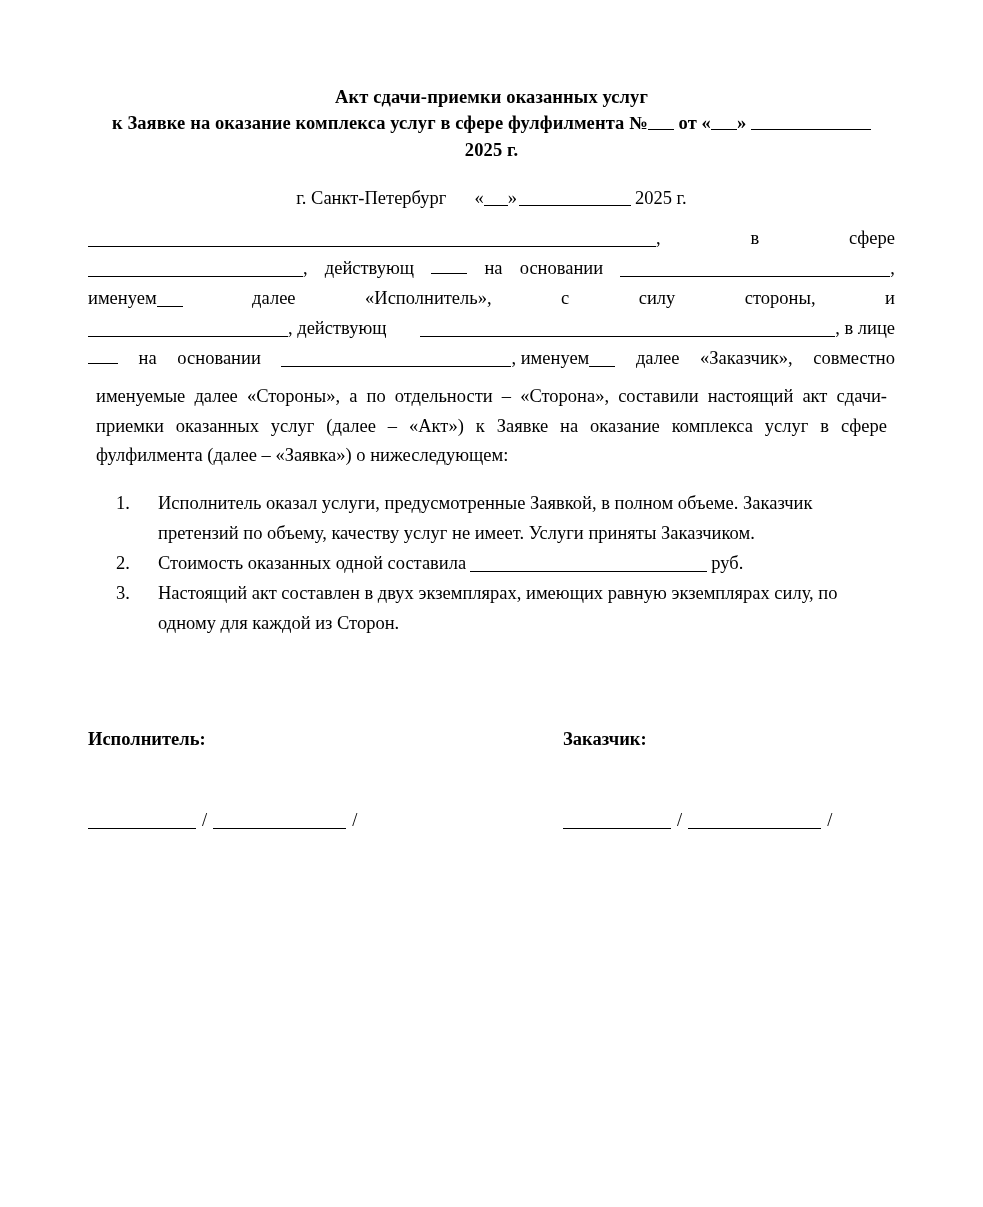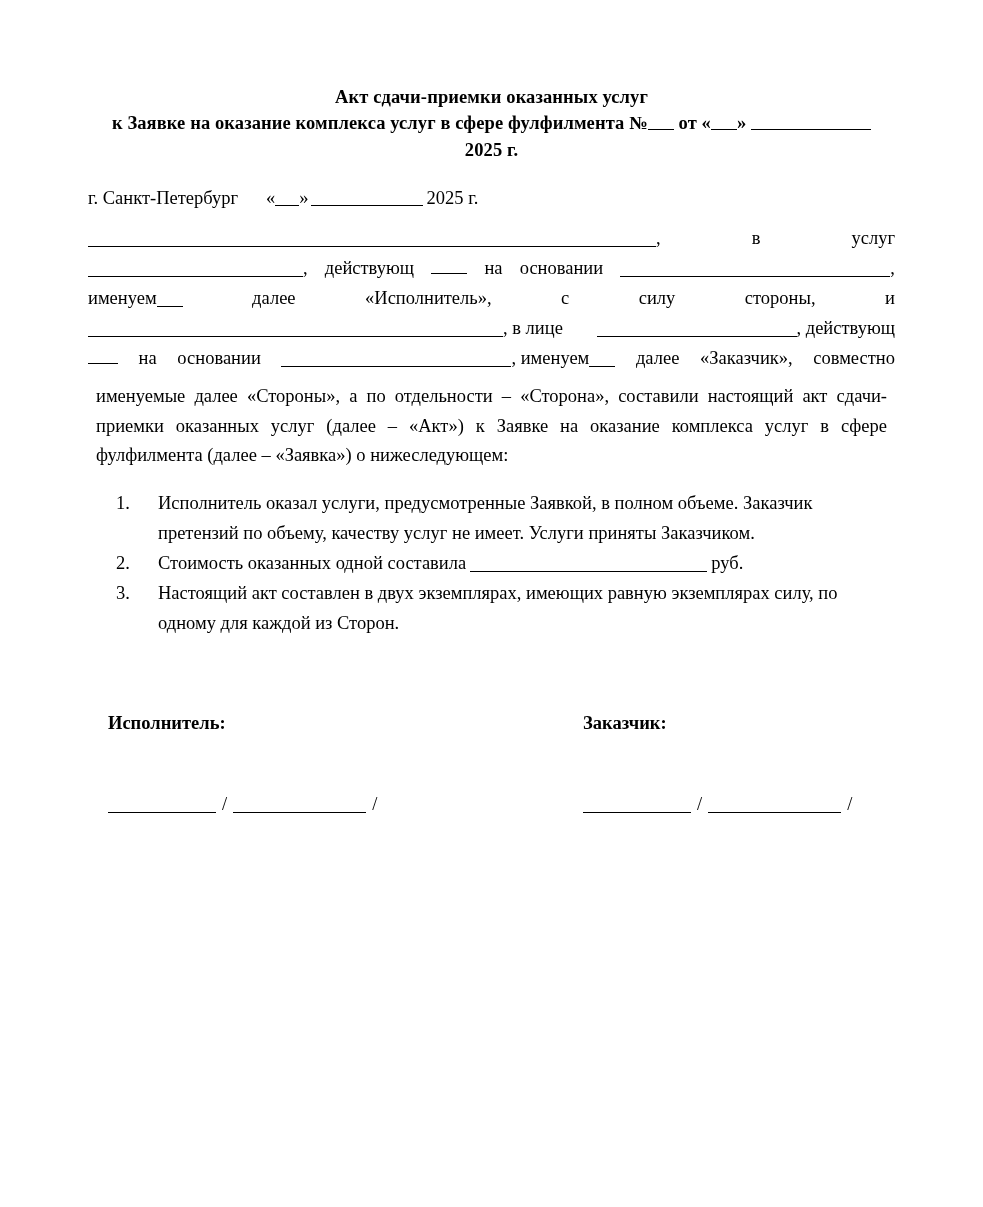--- a/index.html
+++ b/index.html
@@ -44,21 +44,21 @@
   .doc-title .t-line {
     display: block;
   }
 
   .u-sm { display: inline-block; min-width: 26px; border-bottom: 1.6px solid #000; vertical-align: -1px; }
   .u-md { display: inline-block; min-width: 120px; border-bottom: 1.6px solid #000; vertical-align: -1px; }
 
   .city-date {
     margin-top: 23px;
     display: flex;
-    justify-content: flex-start;
+    justify-content: center;
     align-items: baseline;
     font-size: 18.5px;
     line-height: 1.4;
   }
   .city-date .city { white-space: nowrap; }
   .city-date .date { white-space: nowrap; margin-left: 28px; }
   .date .u-quote {
     display: inline-block;
     min-width: 24px;
     border-bottom: 1.4px solid #000;
@@ -127,22 +127,21 @@
     margin: 0 4px;
   }
 
   .signatures {
     margin-top: 74px;
     position: relative;
     height: 120px;
   }
   .sig-col {
     position: absolute;
-    top: 0;
-    margin-left: 20px;
+    top: 16px;
   }
   .sig-col.left { left: 0; }
   .sig-col.right { left: 475px; }
   .sig-head {
     font-size: 18.5px;
     font-weight: bold;
   }
   .sig-lines {
     margin-top: 60px;
     font-size: 18.5px;
@@ -180,21 +179,21 @@
     <div class="city-date">
       <span class="city">г. Санкт-Петербург</span>
       <span class="date"><span>«</span><span class="u-quote"></span><span>»</span><span class="u-month"></span><span>2025 г.</span></span>
     </div>
 
     <div class="body-block">
 
       <div class="jline">
         <span class="nowrap"><span class="fill fill-1"></span><span>,</span></span>
         <span>в</span>
-        <span>услуг</span>
+        <span>сфере</span>
       </div>
 
       <div class="jline">
         <span class="nowrap"><span class="fill fill-2"></span><span>,</span></span>
         <span>действующ</span>
         <span class="fill fill-u"></span>
         <span>на</span>
         <span>основании</span>
         <span class="nowrap"><span class="fill fill-3"></span><span>,</span></span>
       </div>
@@ -203,22 +202,22 @@
         <span class="nowrap"><span>именуем</span><span class="fill-tiny"></span></span>
         <span>далее</span>
         <span>«Исполнитель»,</span>
         <span>с</span>
         <span>силу</span>
         <span>стороны,</span>
         <span>и</span>
       </div>
 
       <div class="jline">
+        <span class="nowrap"><span class="fill fill-5"></span><span>, действующ</span></span>
         <span class="nowrap"><span class="fill fill-4"></span><span>, в лице</span></span>
-        <span class="nowrap"><span class="fill fill-5"></span><span>, действующ</span></span>
       </div>
 
       <div class="jline">
         <span class="fill fill-6"></span>
         <span>на</span>
         <span>основании</span>
         <span class="nowrap"><span class="fill fill-7"></span><span>, именуем</span><span class="fill-tiny"></span></span>
         <span>далее</span>
         <span>«Заказчик»,</span>
         <span>совместно</span>

